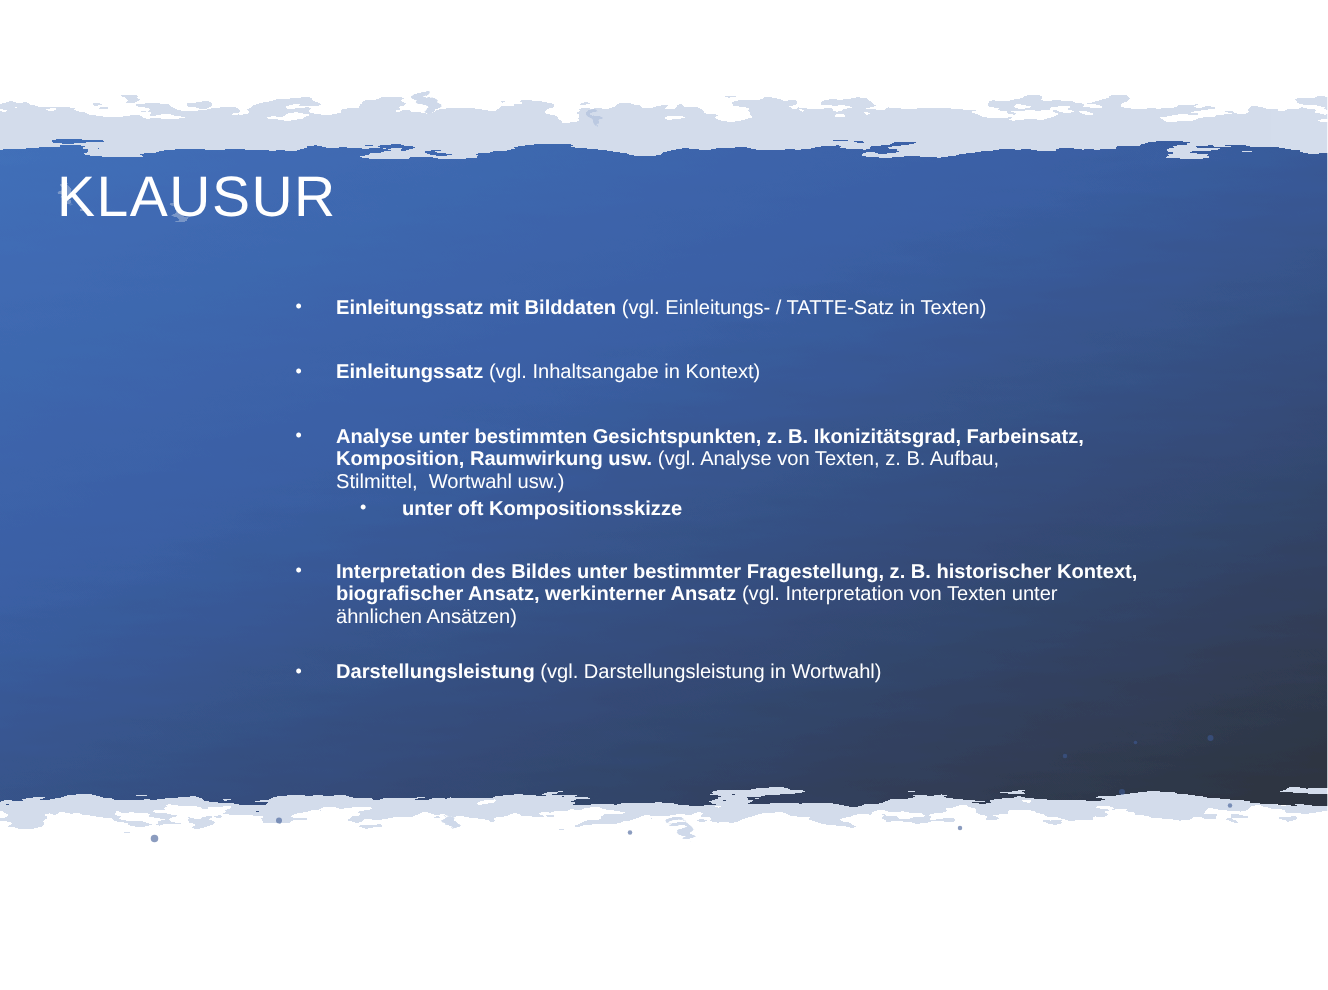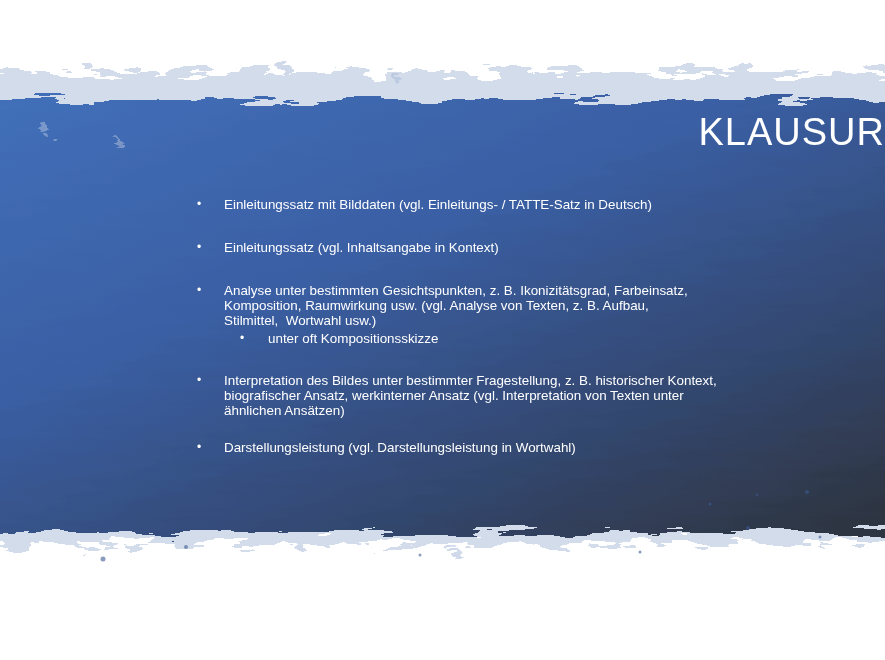--- a/index.html
+++ b/index.html
@@ -28,21 +28,21 @@
   .speck { fill: var(--speck-dark, #3D5A94); }
 
   .title {
     position: absolute;
     top: 106px;
     left: 0;
     width: 885px;
     margin: 0;
     padding-left: 38px;
     box-sizing: border-box;
-    text-align: right;
+    text-align: left;
     color: var(--text, #ffffff);
     font-size: 38px;
     font-weight: 400;
     line-height: 52px;
     letter-spacing: 1px;
   }
   .content {
     position: absolute;
     left: 150px;
     top: 197px;
@@ -68,21 +68,21 @@
     font-size: 12px;
     line-height: 15px;
   }
   .bullet.l2 .dot { flex-basis: 28px; }
   .bt {
     margin: 0;
     white-space: pre-wrap;
     width: 700px;
     font-weight: 400;
   }
-  .bt b { font-weight: 400; }
+  .bt b { font-weight: 700; }
   .b0 { margin-bottom: 28px; }
   .b1 { margin-bottom: 28px; }
   .b2 { margin-bottom: 3px; }
   .b3 { margin-bottom: 27px; }
   .b4 { margin-bottom: 22px; }
 </style>
 </head>
 <body>
 
 <div class="page">
@@ -135,21 +135,21 @@
       <circle cx="807" cy="492" r="2"></circle>
     </g>
   </svg>
 
   <h1 class="title">KLAUSUR</h1>
 
   <div class="content">
 
     <div class="bullet l1 b0">
       <span class="dot">•</span>
-      <p class="bt"><b>Einleitungssatz mit Bilddaten</b><span> (vgl. Einleitungs- / TATTE-Satz in Deutsch)</span></p>
+      <p class="bt"><b>Einleitungssatz mit Bilddaten</b><span> (vgl. Einleitungs- / TATTE-Satz in Texten)</span></p>
     </div>
 
     <div class="bullet l1 b1">
       <span class="dot">•</span>
       <p class="bt"><b>Einleitungssatz</b><span> (vgl. Inhaltsangabe in Kontext)</span></p>
     </div>
 
     <div class="bullet l1 b2">
       <span class="dot">•</span>
       <p class="bt"><b>Analyse unter bestimmten Gesichtspunkten, z. B. Ikonizitätsgrad, Farbeinsatz,

